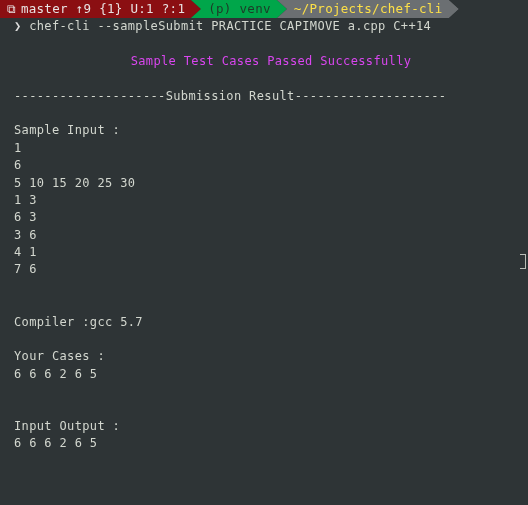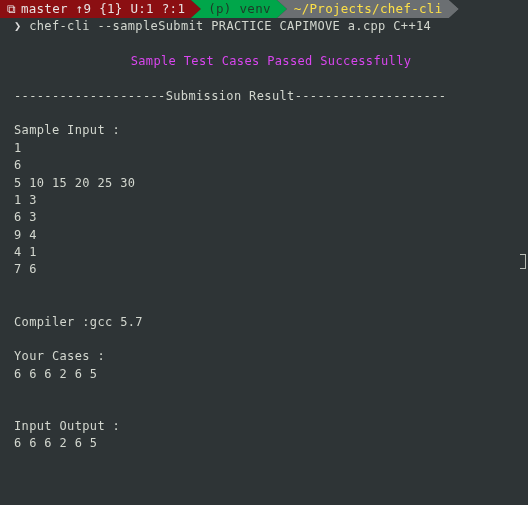--- a/index.html
+++ b/index.html
@@ -143,21 +143,21 @@
 
   <div class="line blank spacer"></div>
 
   <div class="line">Sample Input :</div>
 
   <div class="line">1</div>
   <div class="line">6</div>
   <div class="line">5 10 15 20 25 30</div>
   <div class="line">1 3</div>
   <div class="line">6 3</div>
-  <div class="line">9 4</div>
+  <div class="line">3 6</div>
   <div class="line">4 1</div>
   <div class="line">7 6</div>
 
   <div class="line blank spacer"></div>
   <div class="line blank spacer"></div>
 
   <div class="line">Compiler :gcc 5.7</div>
 
   <div class="line blank spacer"></div>
 

